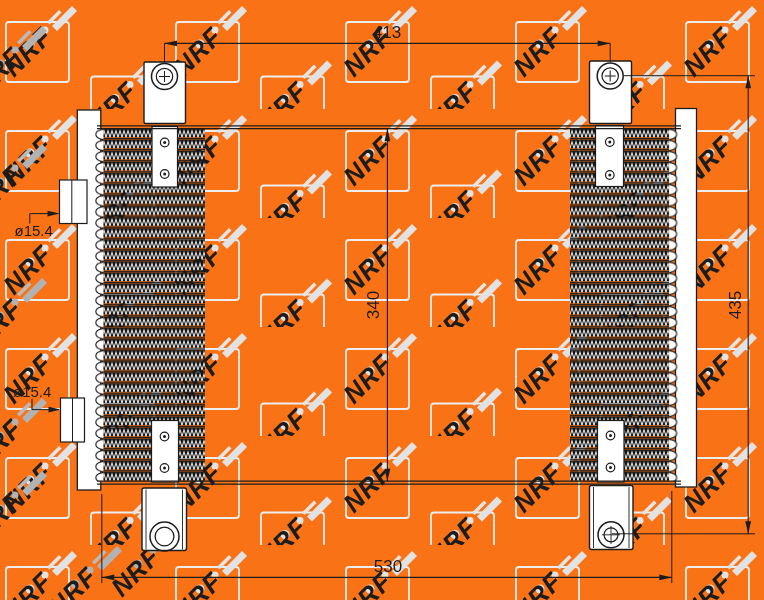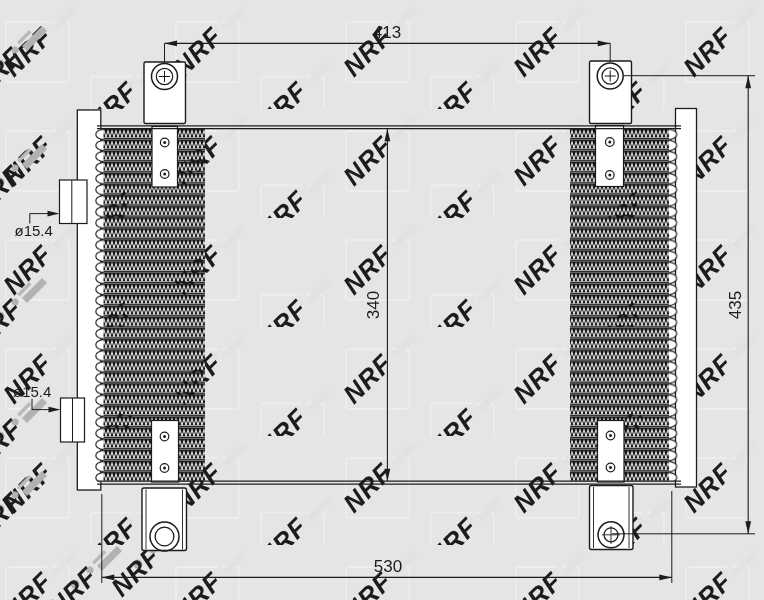--- a/index.html
+++ b/index.html
@@ -1,16 +1,16 @@
 <!DOCTYPE html>
 <html><head>
 <meta charset="utf-8">
 <style>
   html,body{margin:0;padding:0;background:#ffffff;}
-  #stage{position:relative;width:764px;height:600px;background:#e5e5e5;overflow:hidden;
+  #stage{position:relative;width:764px;height:600px;background:#f97316;overflow:hidden;
          font-family:"Liberation Sans", sans-serif;}
   svg{display:block;}
   text{font-family:"Liberation Sans","DejaVu Sans",sans-serif;fill:#1c1c1c;}
   .dim{font-size:17px;}
   .port{font-size:15px;}
   .wm-text{font-weight:bold;font-style:italic;font-size:26px;letter-spacing:1px;}
 </style>
 </head>
 <body>
 

